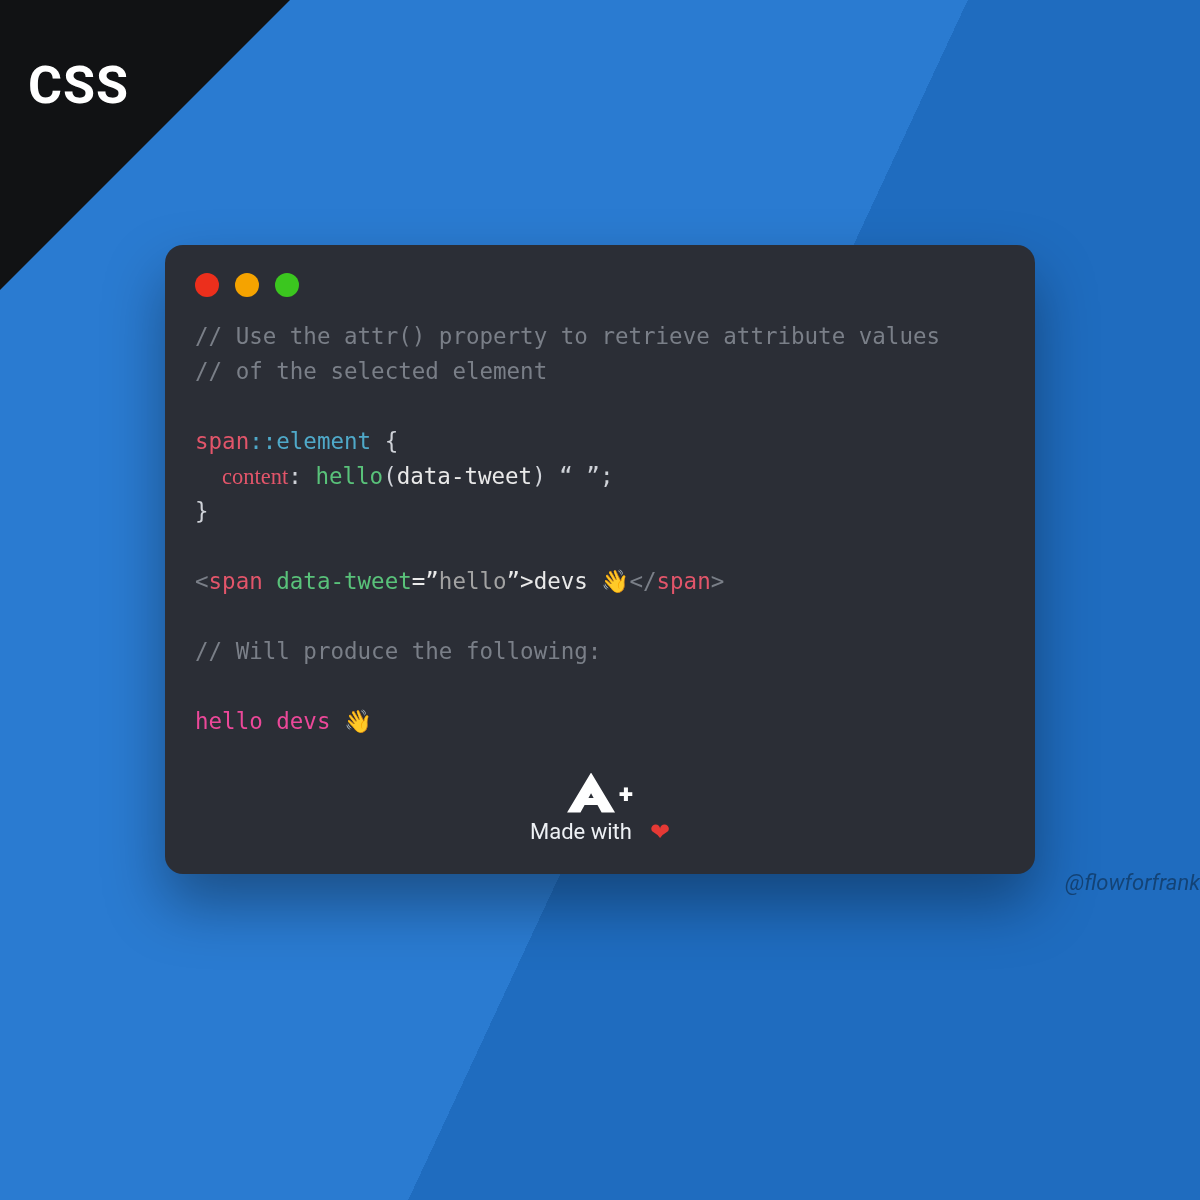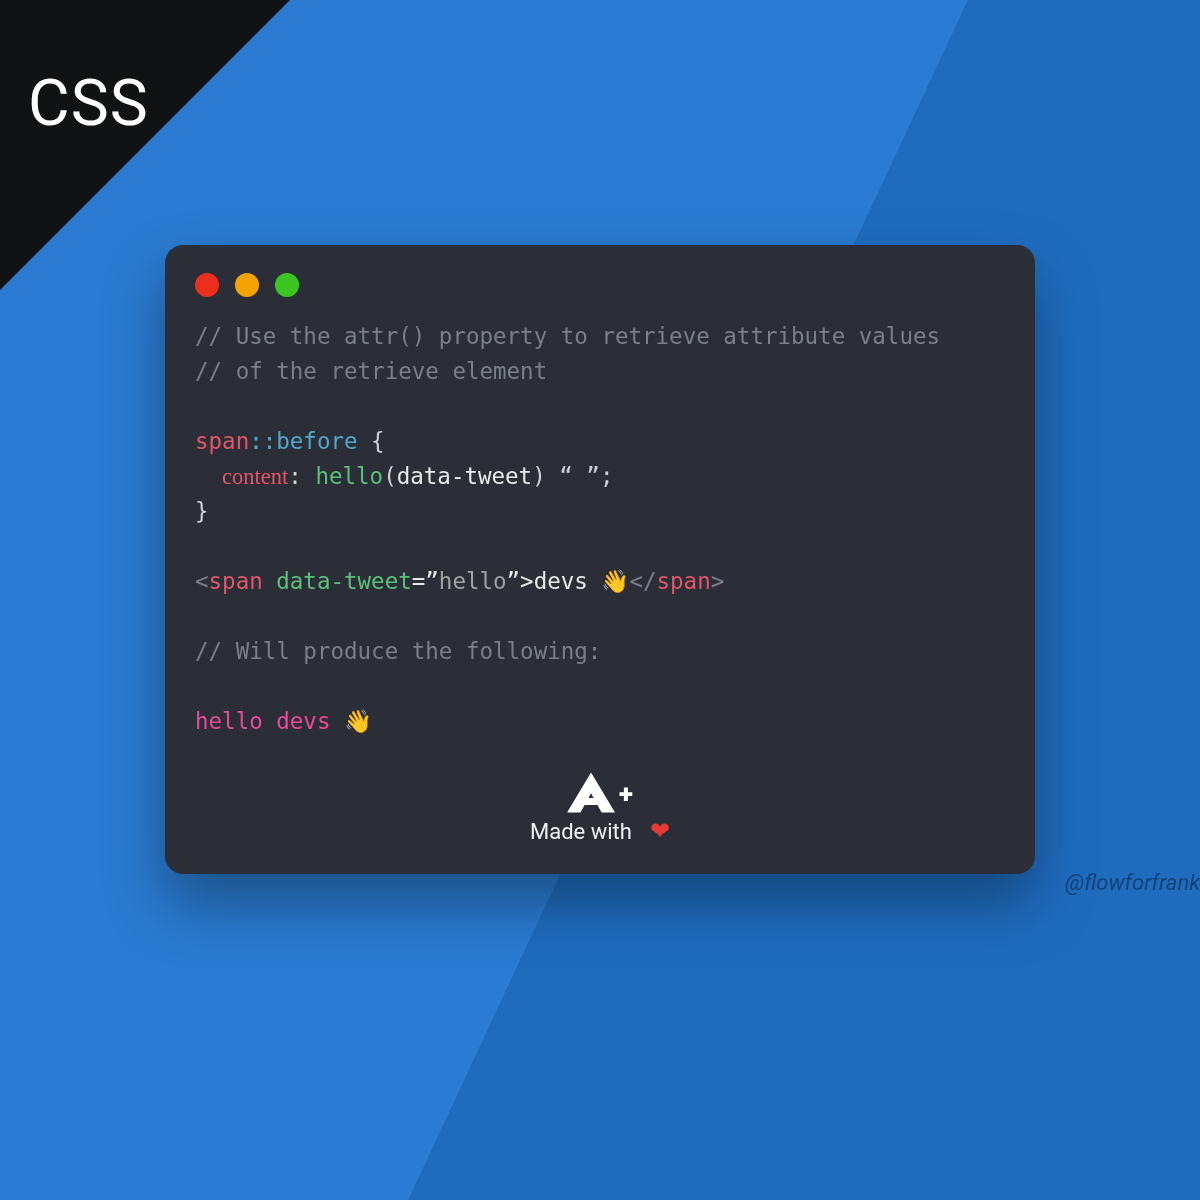--- a/index.html
+++ b/index.html
@@ -13,24 +13,24 @@
   
   .corner-triangle {
     position: absolute;
     top: 0; left: 0;
     width: 0; height: 0;
     border-top: 290px solid #111214;
     border-right: 290px solid transparent;
   }
   .corner-label {
     position: absolute;
-    top: 66px; left: 28px;
+    top: 55px; left: 28px;
     color: #ffffff;
-    font-weight: 400;
-    font-size: 64px;
+    font-weight: 700;
+    font-size: 52px;
     letter-spacing: 1px;
   }
 
   
   .window {
     position: absolute;
     top: 245px;
     left: 165px;
     width: 870px;
     background: #2b2e36;
@@ -103,21 +103,21 @@
     color: #fff;
     font-weight: 900;
     font-size: 26px;
     line-height: 1;
     margin-bottom: 6px;
   }
   .made-with {
     color: #eef1f5;
     font-size: 22px;
     display: flex;
-    align-items: flex-start;
+    align-items: flex-end;
     gap: 18px;
   }
   .heart {
     color: #e53935;
     font-size: 24px;
     line-height: 1;
   }
 
   .handle {
     position: absolute;
@@ -136,23 +136,23 @@
 <div class="corner-label">CSS</div>
 
 <div class="window">
   <div class="traffic-lights">
     <div class="dot red"></div>
     <div class="dot yellow"></div>
     <div class="dot green"></div>
   </div>
 
   <div class="code"><span class="c-comment">// Use the attr() property to retrieve attribute values</span>
-<span class="c-comment">// of the retrieve element</span>
+<span class="c-comment">// of the selected element</span>
 
-<span class="c-sel">span</span><span class="c-pseudo">::</span><span class="c-pseudo">before</span><span class="c-punc"> {</span>
+<span class="c-sel">span</span><span class="c-pseudo">::</span><span class="c-pseudo">element</span><span class="c-punc"> {</span>
 <span>  </span><span class="c-prop">content</span><span class="c-punc">: </span><span class="c-func">hello</span><span class="c-punc">(</span><span class="c-text">data-tweet</span><span class="c-punc">)</span><span class="c-punc"> “ ”;</span>
 <span class="c-punc">}</span>
 
 <span class="c-tagang">&lt;</span><span class="c-tagname">span</span><span> </span><span class="c-attrnm">data-tweet</span><span class="c-attrval">=”</span><span class="c-str">hello</span><span class="c-attrval">”&gt;</span><span class="c-text">devs 👋</span><span class="c-tagang">&lt;/</span><span class="c-tagname">span</span><span class="c-tagang">&gt;</span>
 
 <span class="c-comment">// Will produce the following:</span>
 
 <span class="c-out">hello devs 👋</span></div>
 
   <div class="footer">

